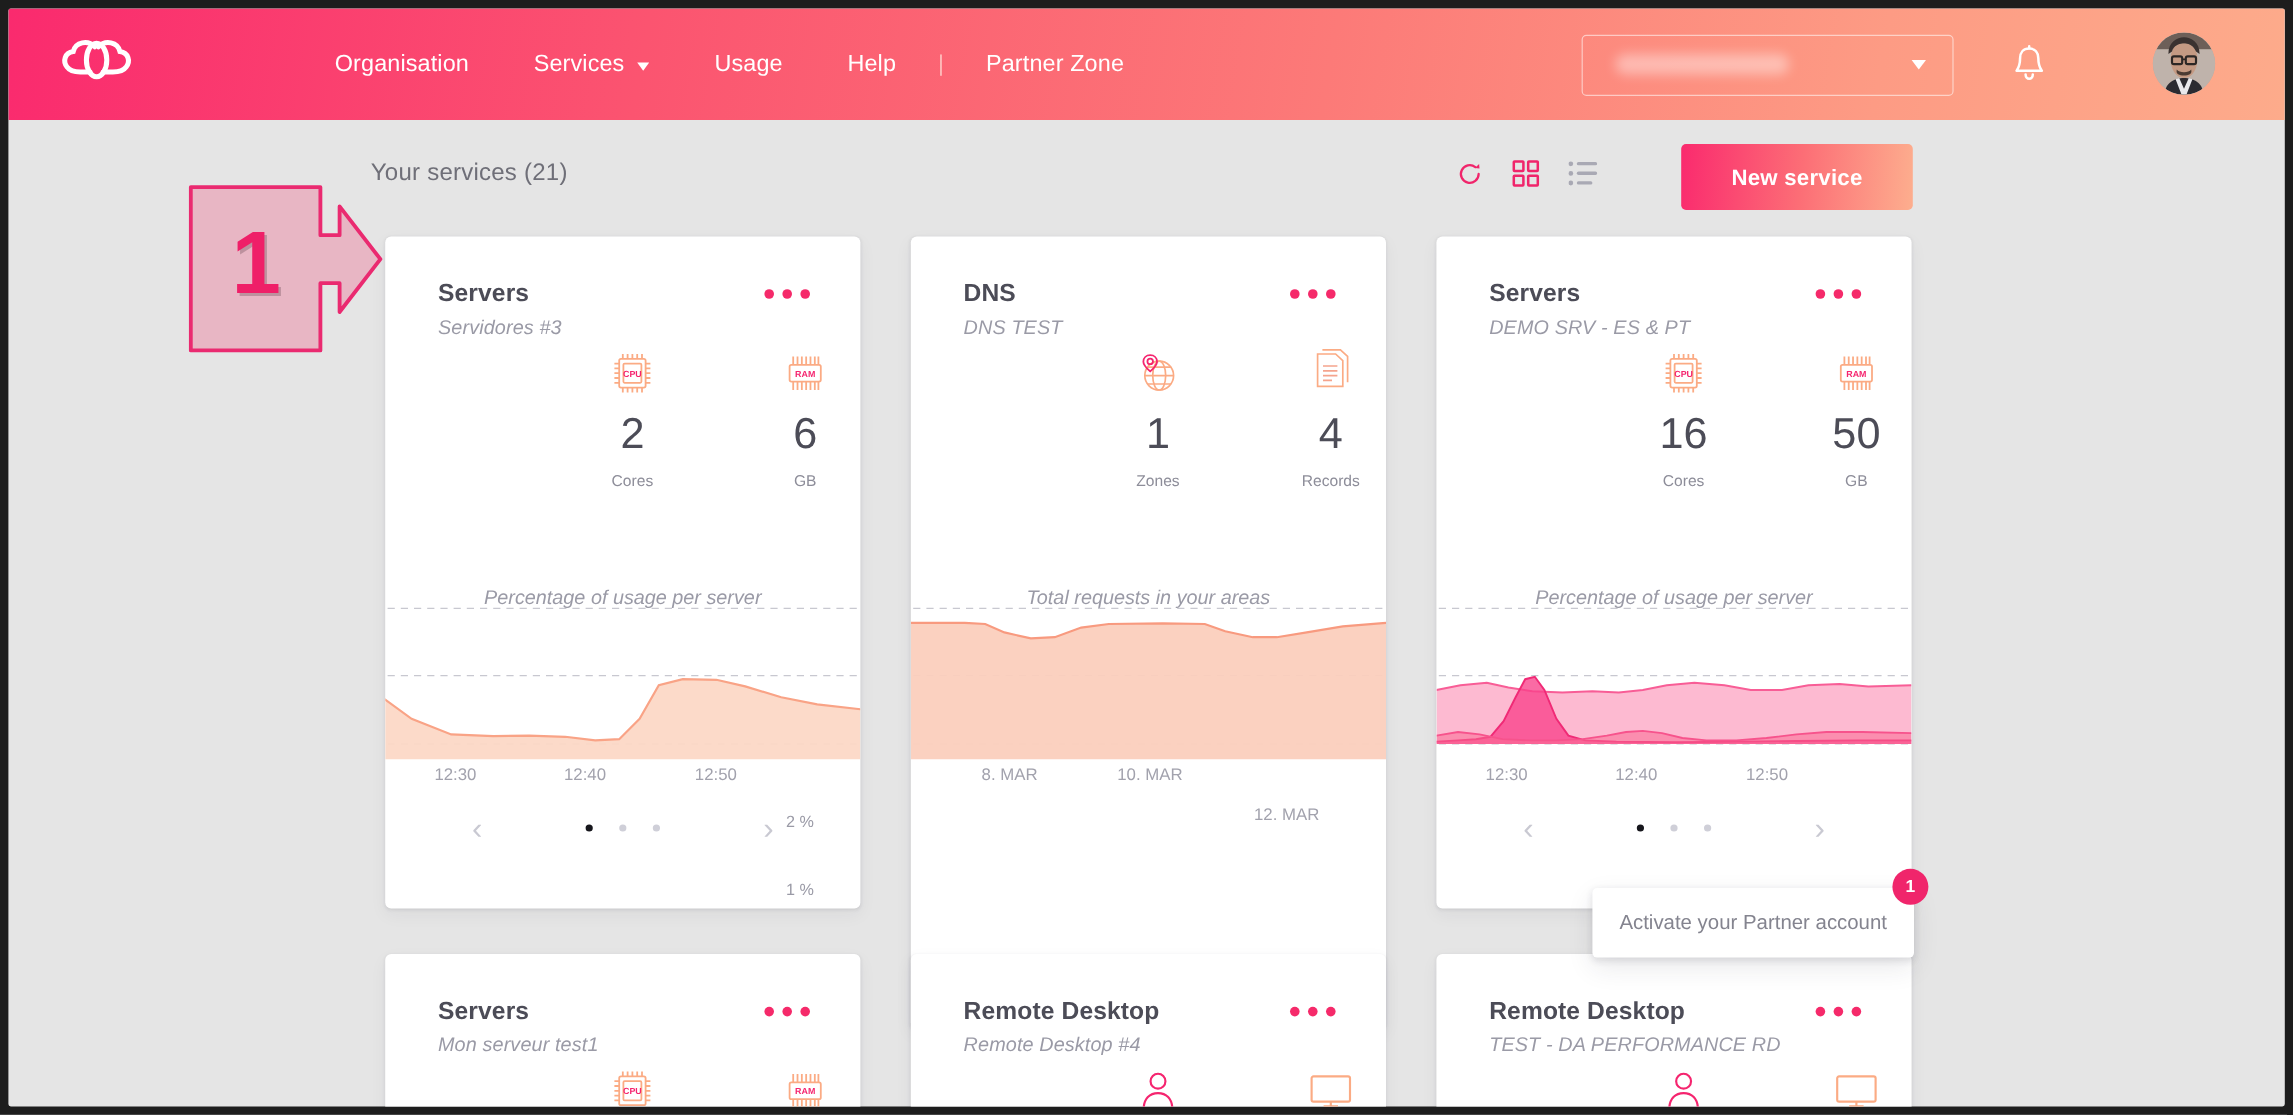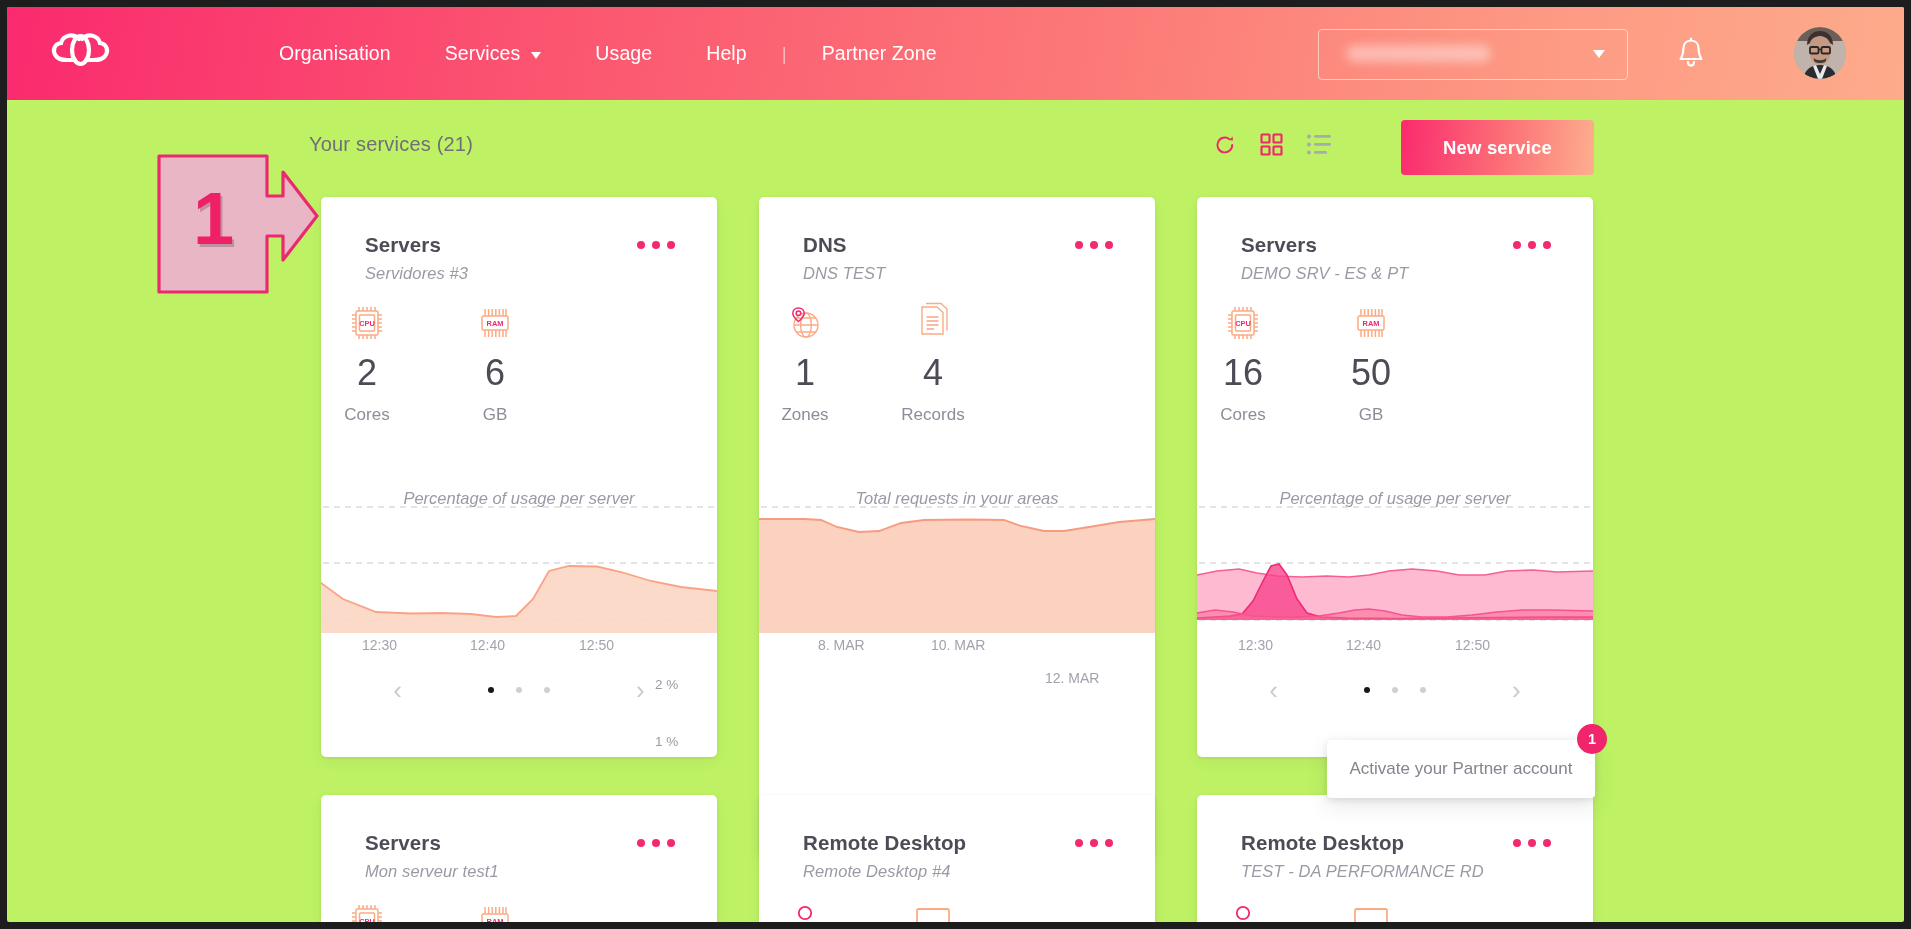--- a/index.html
+++ b/index.html
@@ -4,21 +4,21 @@
 <style>
   html,body{margin:0;padding:0;}
   body{
     width:1911px;height:929px;overflow:hidden;
     background:#1d1d1d;
     font-family:"Liberation Sans", sans-serif;
     -webkit-font-smoothing:antialiased;
   }
   .viewport{
     position:absolute;left:7px;top:7px;width:1897px;height:915px;
-    background:#bef264;overflow:hidden;border-radius:2px;
+    background:#e5e5e5;overflow:hidden;border-radius:2px;
   }
 
   
   .topbar{
     position:absolute;left:0;top:0;width:1897px;height:93px;
     background:linear-gradient(100deg,#fa2a6e 0%,#fb5470 28%,#fc7a78 58%,#fd9b84 82%,#fdab8b 100%);
   }
   .logo{position:absolute;left:42px;top:24px;width:62px;height:44px;}
   .nav{position:absolute;left:245px;top:0;height:93px;display:flex;align-items:center;gap:0px;}
   .nav a{
@@ -68,25 +68,25 @@
     position:absolute;background:#ffffff;border-radius:5px;
     box-shadow:0 1px 3px rgba(40,40,60,.10), 0 5px 14px rgba(40,40,60,.05);
     overflow:hidden;
   }
   .card-head{position:absolute;left:44px;top:36px;}
   .card-title{font-size:20.5px;font-weight:bold;color:#4c4c57;letter-spacing:.1px;}
   .card-sub{font-size:16.5px;font-style:italic;color:#9a9aa6;margin-top:7px;letter-spacing:.1px;}
   .dots{position:absolute;right:42px;top:44px;display:flex;gap:7px;cursor:pointer;}
   .dots i{width:8px;height:8px;border-radius:50%;background:#f52a6a;display:block;}
 
-  .metrics{position:absolute;left:0;top:104px;width:100%;display:flex;justify-content:flex-start;gap:36px;}
+  .metrics{position:absolute;left:0;top:92px;width:100%;display:flex;justify-content:flex-end;gap:52px;}
   .metric{display:flex;flex-direction:column;align-items:center;width:92px;}
   .metric .ico{height:42px;display:flex;align-items:flex-end;justify-content:center;}
   .metric .val{font-size:36px;color:#4c4c57;margin-top:12px;line-height:1;letter-spacing:0px;}
-  .metric .lbl{font-size:17px;color:#8d8d99;margin-top:14px;}
+  .metric .lbl{font-size:13px;color:#8d8d99;margin-top:14px;}
 
   .chart-cap{
     position:absolute;left:0;top:256px;width:100%;text-align:center;
     font-size:16.5px;font-style:italic;color:#9a9aa6;margin-top:36px;
   }
   .chart{position:absolute;left:0;top:286px;width:100%;height:150px;}
   .chart svg{display:block;width:100%;height:100%;}
   .ylab{position:absolute;font-size:13.5px;color:#9a9aa6;}
   .xaxis{position:absolute;top:440px;width:100%;height:20px;}
   .xlab{position:absolute;font-size:14px;color:#a2a2ad;}

